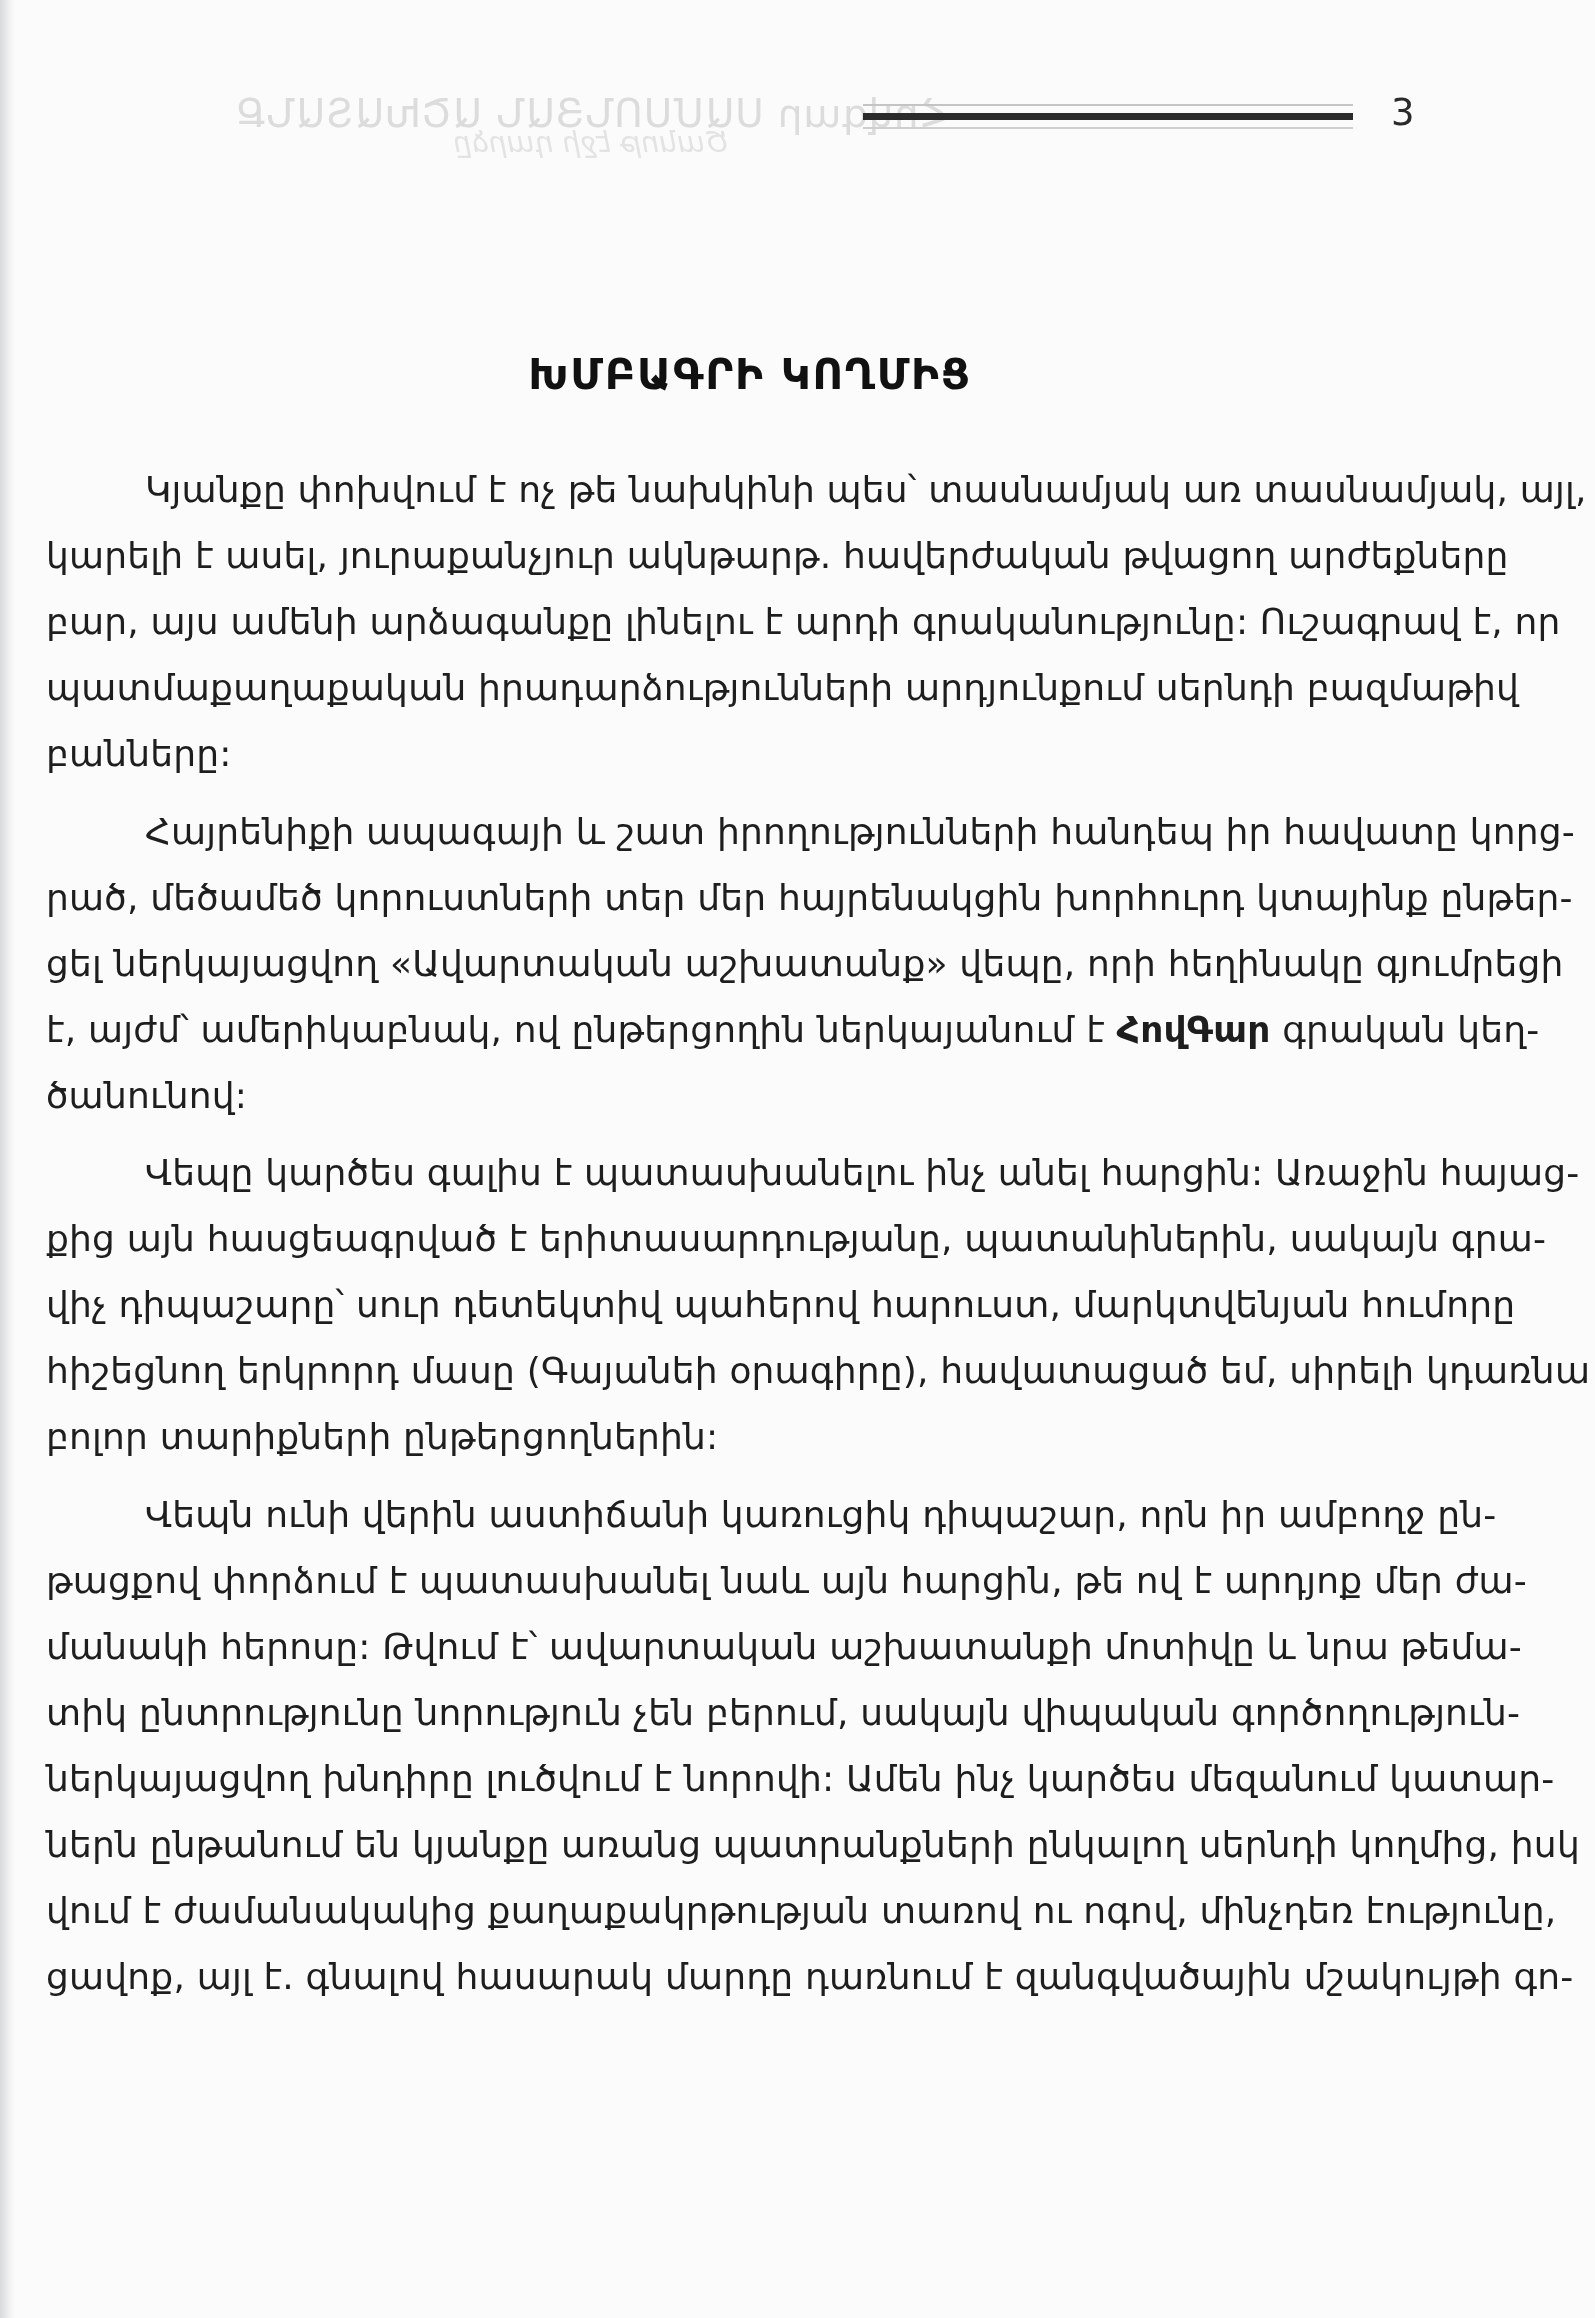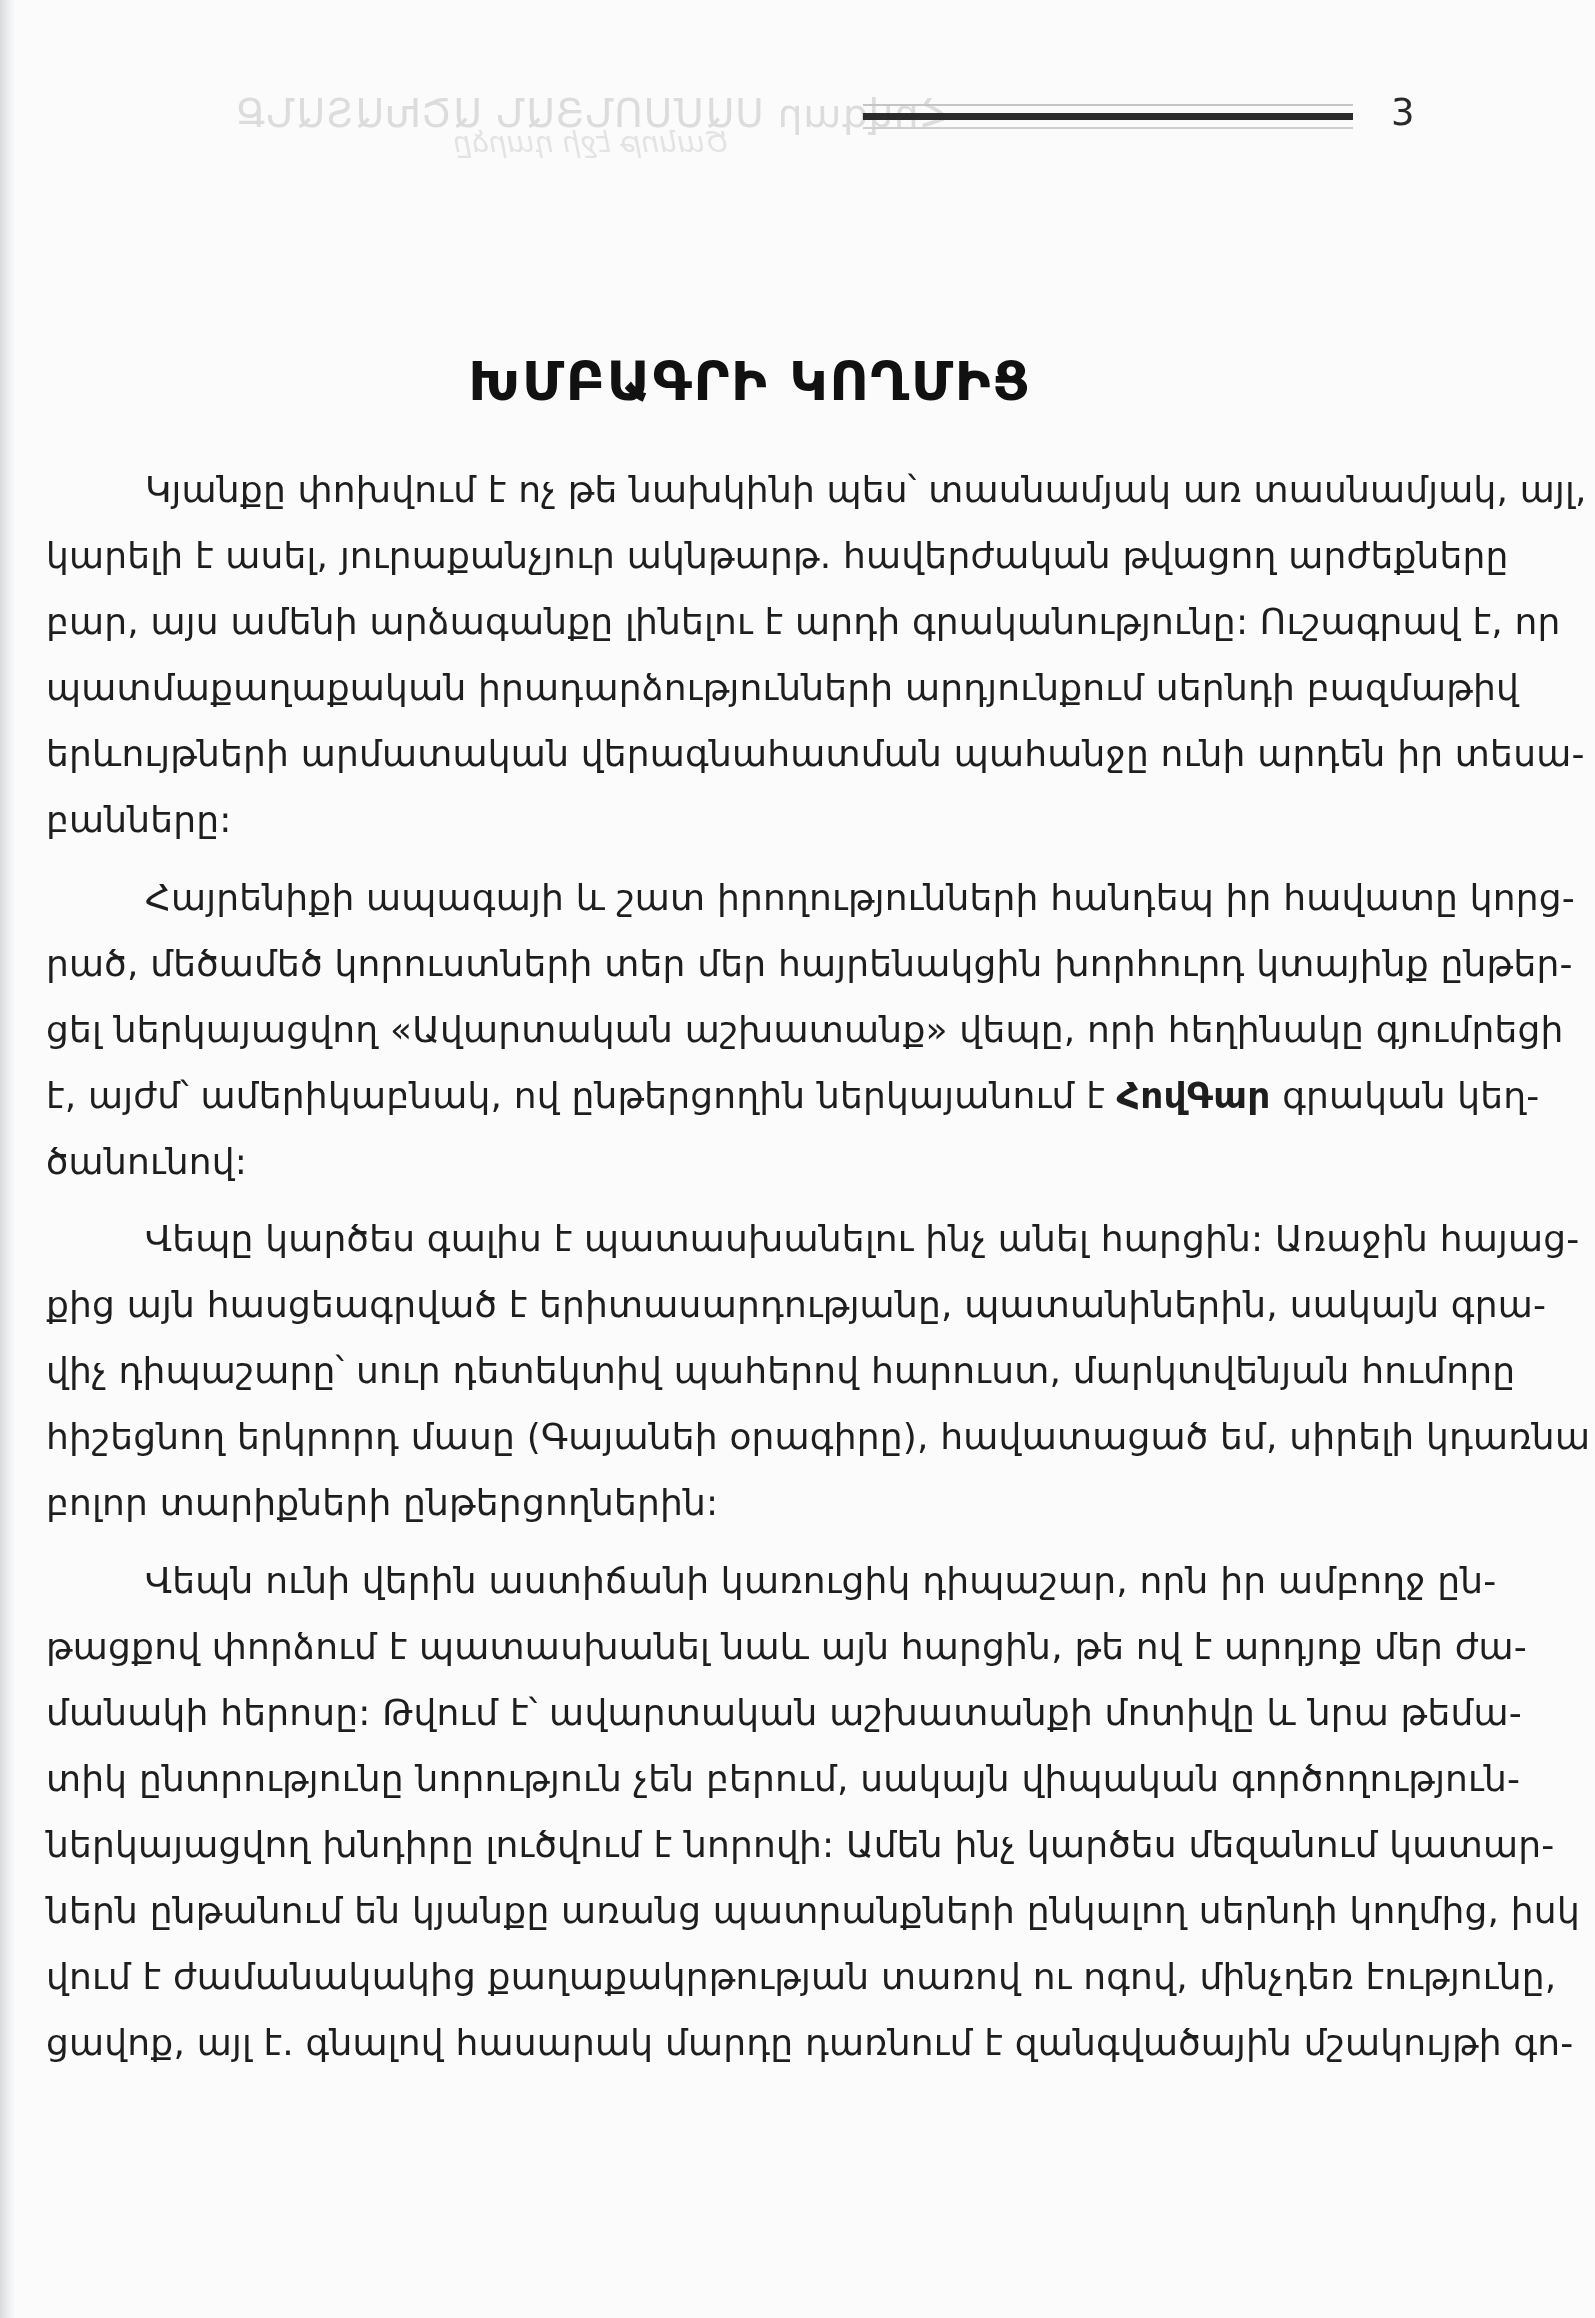--- a/index.html
+++ b/index.html
@@ -42,21 +42,21 @@
   .rule-thin-bottom {
     position: absolute; left: 0; top: 43px; width: 490px; height: 1.7px; background: #cfcfcf;
   }
   .page-number {
     position: absolute; left: 528px; top: 6.7px;
     font-family: "DejaVu Sans", sans-serif; font-size: 37px; color: #2a2a2a;
   }
 
   .title {
     position: absolute; top: 350px; left: 0; width: 1500px; text-align: center;
-    font-family: "DejaVu Sans", sans-serif; font-weight: bold; font-size: 54px;
+    font-family: "DejaVu Sans", sans-serif; font-weight: bold; font-size: 42px;
     letter-spacing: 1.7px; color: #111;
   }
 
   .body-text {
     position: absolute; top: 457px; left: 46px; width: 1371px;
     font-family: "DejaVu Sans", sans-serif;
     font-size: 36px; line-height: 66px; color: #1e1e1e;
     text-align: justify;
   }
   .para { margin: 0; }
@@ -88,21 +88,20 @@
 </div>
 
 <div class="title">ԽՄԲԱԳՐԻ ԿՈՂՄԻՑ</div>
 
 <div class="body-text" id="body-text">
     <div class="para">
       <span class="line first">Կյանքը փոխվում է ոչ թե նախկինի պես՝ տասնամյակ առ տասնամյակ, այլ,</span>
       <span class="line">կարելի է ասել, յուրաքանչյուր ակնթարթ. հավերժական թվացող արժեքները</span>
       <span class="line">բար, այս ամենի արձագանքը լինելու է արդի գրականությունը: Ուշագրավ է, որ</span>
       <span class="line">պատմաքաղաքական իրադարձությունների արդյունքում սերնդի բազմաթիվ</span>
-      <span class="line">երևույթների արմատական վերագնահատման պահանջը ունի արդեն իր տեսա-</span>
       <span class="line last">բանները:</span>
     </div>
     <div class="para">
       <span class="line first">Հայրենիքի ապագայի և շատ իրողությունների հանդեպ իր հավատը կորց-</span>
       <span class="line">րած, մեծամեծ կորուստների տեր մեր հայրենակցին խորհուրդ կտայինք ընթեր-</span>
       <span class="line">ցել ներկայացվող «Ավարտական աշխատանք» վեպը, որի հեղինակը գյումրեցի</span>
       <span class="line">է, այժմ՝ ամերիկաբնակ, ով ընթերցողին ներկայանում է <span class="bold">ՀովԳար</span> գրական կեղ-</span>
       <span class="line last">ծանունով:</span>
     </div>
     <div class="para">

